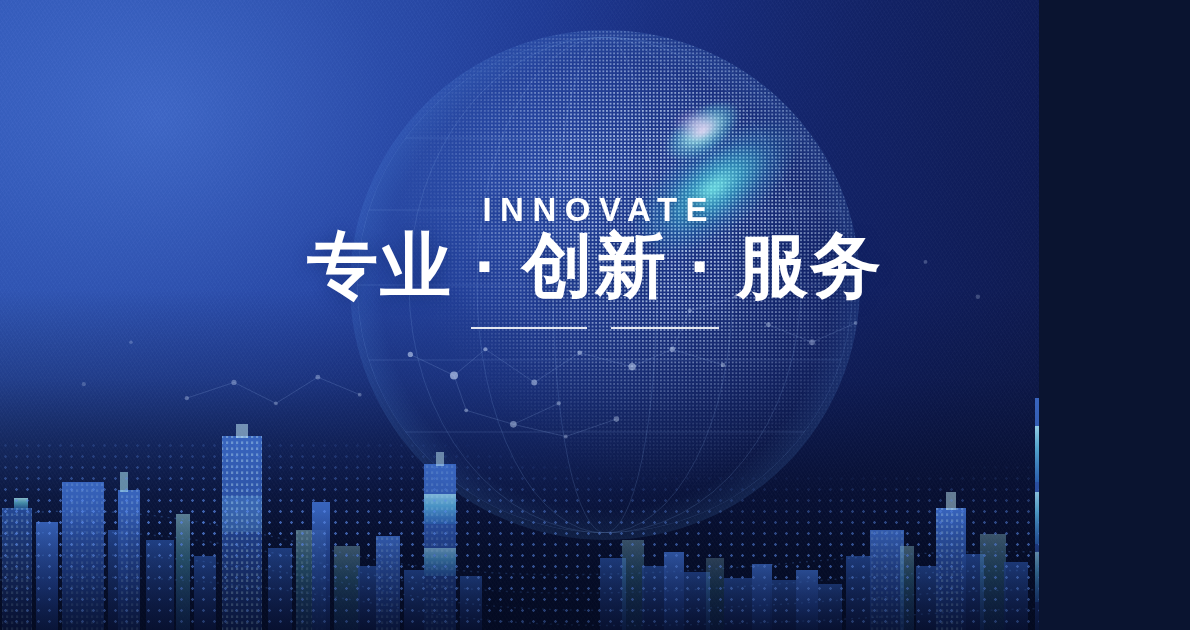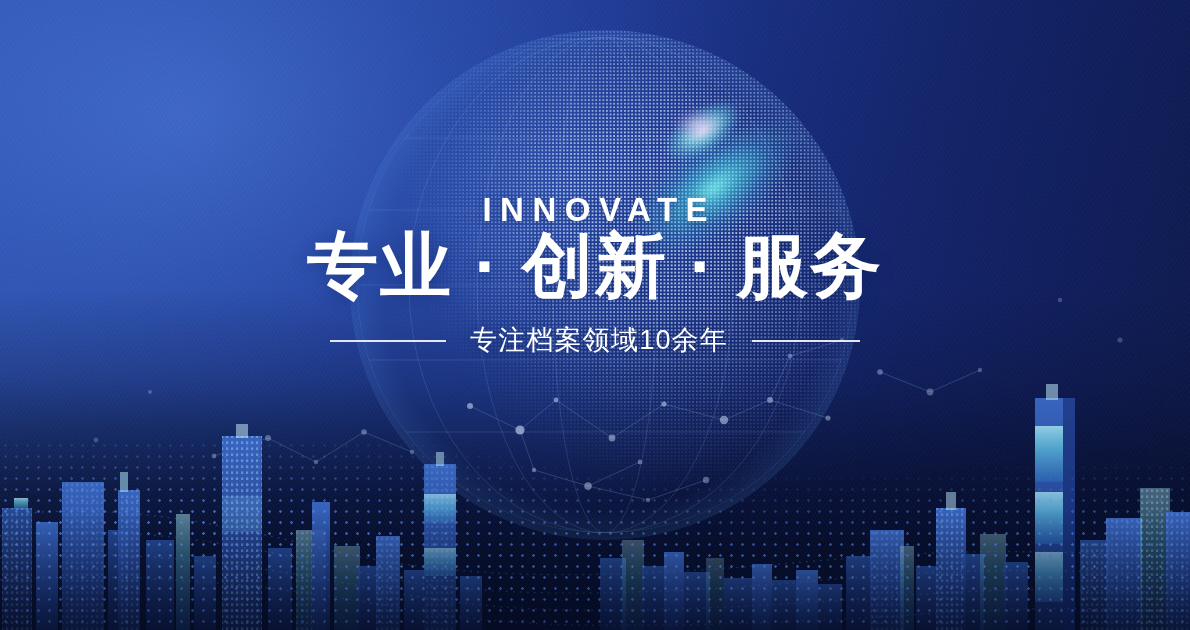--- a/index.html
+++ b/index.html
@@ -7,21 +7,21 @@
     margin: 0;
     padding: 0;
     background: #0a1430;
   }
   body {
     font-family: "Liberation Sans", "DejaVu Sans", sans-serif;
   }
 
   .banner {
     position: relative;
-    width: 1190px;
+    width: 1039px;
     height: 630px;
     overflow: hidden;
     background: #7f1d1d;
     user-select: none;
     text-align: center;
   }
 
   
   .bg-base {
     position: absolute;
@@ -497,18 +497,17 @@
       <path d="M0 150 C 150 140, 290 158, 400 178 S 610 198, 780 192 S 990 172, 1190 182"></path>
     </g>
   </svg>
   <div class="bottom-fade"></div>
 
   <div class="content">
     <div class="eyebrow">INNOVATE</div>
     <div class="headline">专业 · 创新 · 服务</div>
     <div class="subrow">
       <span class="subrule"></span>
-      <span class="subtitle">专注档案领域10余年</span>
       <span class="subrule right"></span>
     </div>
   </div>
 
 </div>
 
 </body></html>

